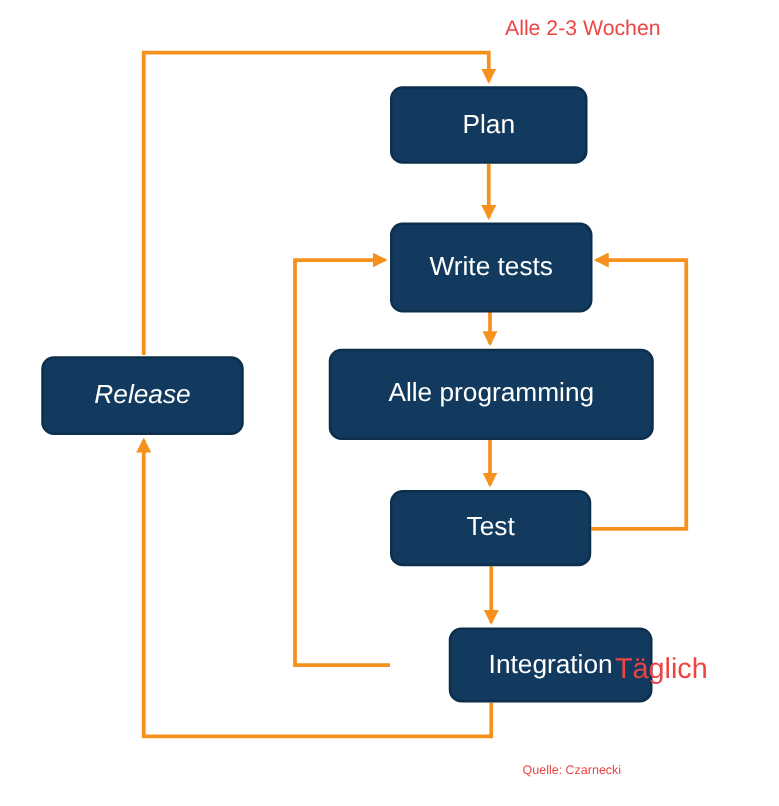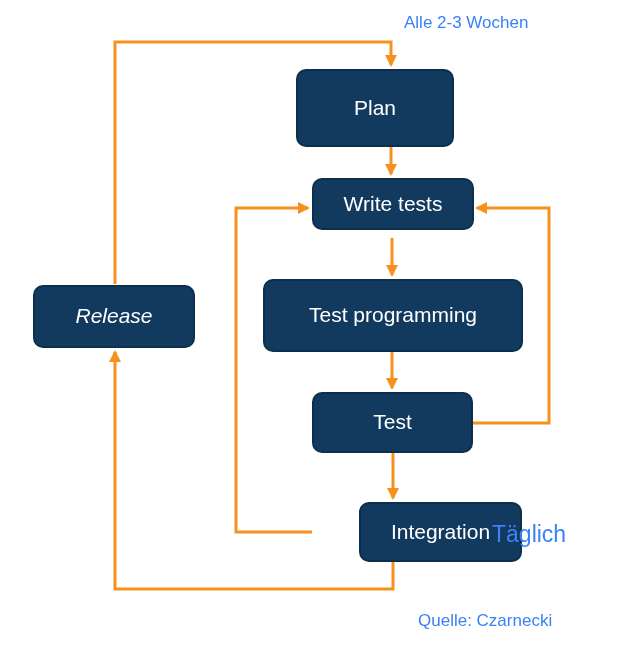--- a/index.html
+++ b/index.html
@@ -33,35 +33,35 @@
     color: #ffffff;
     font-size: 21px;
     display: flex;
     flex-direction: column;
     align-items: center;
     justify-content: center;
     text-align: center;
     line-height: 1.25;
     white-space: nowrap;
   }
-  .node-plan        { left: 296px; top:  69px; width: 158px; height: 78px; }
-  .node-write-tests { left: 312px; top: 178px; width: 162px; height: 52px; }
+  .node-plan        { left: 312px; top:  69px; width: 158px; height: 62px; }
+  .node-write-tests { left: 312px; top: 178px; width: 162px; height: 72px; }
   .node-pair        { left: 263px; top: 279px; width: 260px; height: 73px; }
   .node-test        { left: 312px; top: 392px; width: 161px; height: 61px; }
   .node-integration { left: 312px; top: 502px; width: 163px; height: 60px; margin-left: 47px; }
   .node-release     { left:  33px; top: 285px; width: 162px; height: 63px; font-style: italic; }
   .annotation {
     position: absolute;
-    color: #3b82f6;
+    color: #ef4444;
     white-space: nowrap;
     text-align: center;
   }
   .ann-cycle  { left: 404px; top:  13px; font-size: 17px; }
   .ann-daily  { left: 492px; top: 521px; font-size: 23px; }
-  .ann-source { left: 418px; top: 611px; font-size: 17px; }
+  .ann-source { left: 418px; top: 611px; font-size: 10px; }
 </style>
 </head>
 <body>
 
 <div class="canvas">
 
   <svg class="arrows-layer" viewBox="0 0 623 645" xmlns="http://www.w3.org/2000/svg">
     <defs>
       <marker id="ah" viewBox="0 0 12 12" refX="10" refY="6" markerWidth="12" markerHeight="12" markerUnits="userSpaceOnUse" orient="auto">
         <path d="M0 0 L12 6 L0 12 Z" fill="#F6911E"></path>
@@ -81,21 +81,21 @@
 
   <div class="node node-plan">
     <span>Plan</span>
   </div>
 
   <div class="node node-write-tests">
     <span>Write tests</span>
   </div>
 
   <div class="node node-pair">
-    <span>Test programming</span>
+    <span>Alle programming</span>
   </div>
 
   <div class="node node-test">
     <span>Test</span>
   </div>
 
   <div class="node node-integration">
     <span>Integration</span>
   </div>
 

